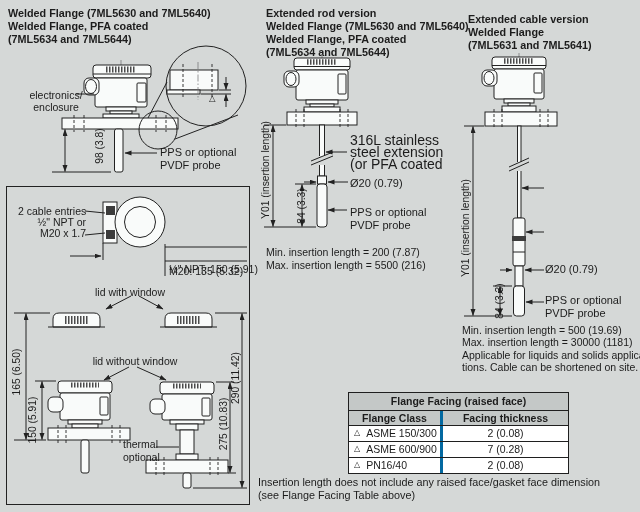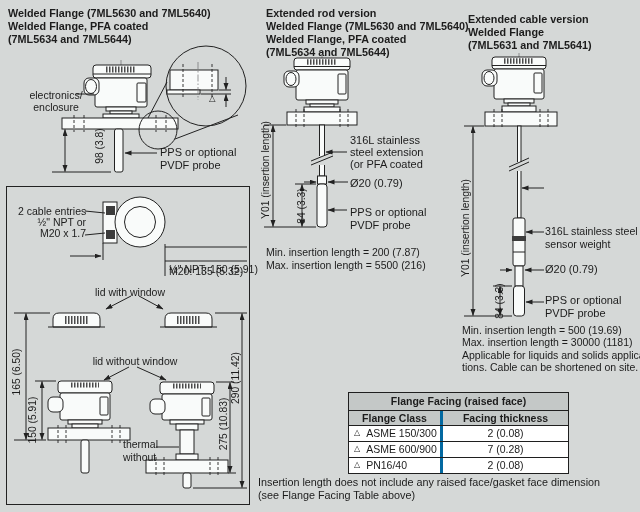--- a/index.html
+++ b/index.html
@@ -196,21 +196,21 @@
     <div>2 cable entries</div>
     <div>½" NPT or</div>
     <div>M20 x 1.7</div>
   </div>
   <div class="abs lbl" style="left:169px;top:249px;margin-top:16px;">M20: 135 (5.32)</div>
   <div class="abs lbl" style="left:169px;top:263px;">½" NPT: 150 (5.91)</div>
   <div class="abs lbl" style="left:70px;top:286px;width:120px;text-align:center;">lid with window</div>
   <div class="abs lbl" style="left:75px;top:355px;width:120px;text-align:center;">lid without window</div>
   <div class="abs lbl" style="left:123px;top:438px;line-height:13px;">
     <div>thermal</div>
-    <div>without</div>
+    <div>optional</div>
   </div>
   <div class="rot" style="left:-14px;top:365px;width:62px;">165 (6.50)</div>
   <div class="rot" style="left:5px;top:413px;width:56px;">150 (5.91)</div>
   <div class="rot" style="left:200px;top:371px;width:72px;">290 (11.42)</div>
   <div class="rot" style="left:191px;top:417px;width:66px;">275 (10.83)</div>
 
   <svg style="left:260px;top:50px;" width="200" height="235" viewBox="0 0 200 235">
     <line class="cl" x1="62" y1="4" x2="62" y2="80"></line>
     <rect class="f" x="34" y="8" width="56" height="12" rx="3"></rect>
     <line class="hatch" x1="47" y1="12" x2="77" y2="12" stroke-width="5.5" stroke-dasharray="1.5 1.5"></line>
@@ -242,21 +242,21 @@
     <line class="dim" x1="80" y1="132" x2="68" y2="132" marker-end="url(#ae)"></line>
     <line class="s" x1="80" y1="132" x2="88" y2="132"></line>
 
     <line class="s" x1="35" y1="134" x2="56" y2="134"></line>
     <line class="dim" x1="42" y1="134.5" x2="42" y2="176.5" marker-start="url(#as)" marker-end="url(#ae)"></line>
 
     <line class="dim" x1="66" y1="102" x2="87" y2="102" marker-start="url(#as)"></line>
     <line class="dim" x1="68" y1="160" x2="87" y2="160" marker-start="url(#as)"></line>
   </svg>
   <div class="rot" style="left:206px;top:163px;width:120px;">Y01 (insertion length)</div>
-  <div class="abs lbl" style="left:350px;top:134px;line-height:12px;font-size:11px;">
+  <div class="abs lbl" style="left:350px;top:134px;line-height:12px;font-size:14px;">
     <div>316L stainless</div>
     <div>steel extension</div>
     <div>(or PFA coated</div>
   </div>
   <div class="abs lbl" style="left:350px;top:177px;font-size:11px;">Ø20 (0.79)</div>
   <div class="rot" style="left:277px;top:199px;width:50px;">84 (3.3)</div>
   <div class="abs lbl" style="left:350px;top:206px;line-height:13px;font-size:11px;">
     <div>PPS or optional</div>
     <div>PVDF probe</div>
   </div>
@@ -302,24 +302,20 @@
     <line class="s" x1="76" y1="220" x2="84" y2="220"></line>
 
     <line class="s" x1="33" y1="236" x2="52" y2="236"></line>
     <line class="dim" x1="40" y1="236.5" x2="40" y2="265.5" marker-start="url(#as)" marker-end="url(#ae)"></line>
 
     <line class="dim" x1="62" y1="138" x2="84" y2="138" marker-start="url(#as)"></line>
     <line class="dim" x1="66" y1="182" x2="84" y2="182" marker-start="url(#as)"></line>
     <line class="dim" x1="66" y1="252" x2="84" y2="252" marker-start="url(#as)"></line>
   </svg>
   <div class="rot" style="left:401px;top:221px;width:130px;">Y01 (insertion length)</div>
-  <div class="abs lbl" style="left:545px;top:225px;line-height:13px;font-size:10.6px;">
-    <div>316L stainless steel</div>
-    <div>sensor weight</div>
-  </div>
   <div class="abs lbl" style="left:545px;top:263px;font-size:11px;">Ø20 (0.79)</div>
   <div class="rot" style="left:475px;top:294px;width:50px;">84 (3.3)</div>
   <div class="abs lbl" style="left:545px;top:294px;line-height:13px;font-size:11px;">
     <div>PPS or optional</div>
     <div>PVDF probe</div>
   </div>
   <div class="abs lbl" style="left:462px;top:324px;line-height:12.3px;">
     <div>Min. insertion length = 500 (19.69)</div>
     <div>Max. insertion length = 30000 (1181)</div>
     <div>Applicable for liquids and solids applica-</div>

